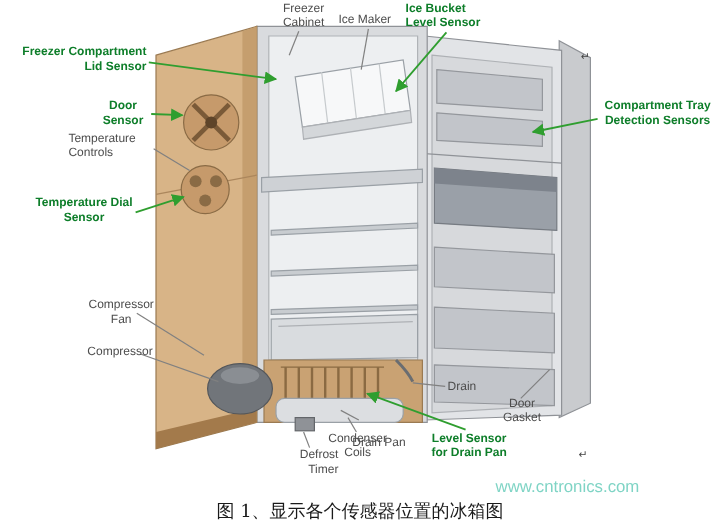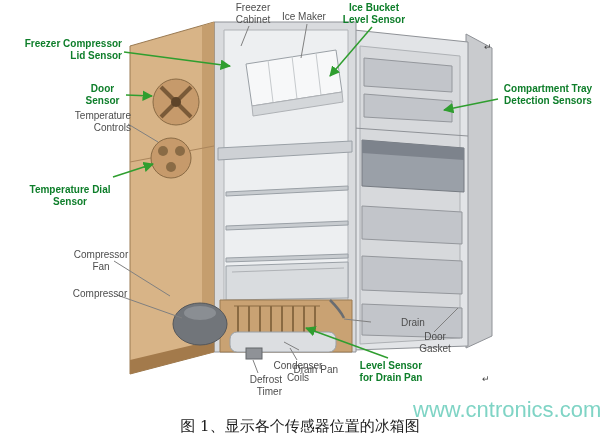--- a/index.html
+++ b/index.html
@@ -5,21 +5,21 @@
   * { margin:0; padding:0; box-sizing:border-box; }
   html,body { width:600px; height:434px; }
   body { font-family:"Liberation Sans", sans-serif; background:#ffffff; }
   .stage { position:relative; width:600px; height:434px; background:#fff; overflow:hidden; }
   .art { position:absolute; left:0; top:0; width:600px; height:434px; }
   .lbl { position:absolute; white-space:pre-line; line-height:1.15; font-size:10px; }
   .part { color: var(--part-label-gray, #4d4d4d); }
   .sensor { color: var(--sensor-label-green, #0e7e2a); font-weight:bold; }
   .caption { position:absolute; white-space:nowrap; font-family:"DejaVu Serif","Liberation Serif",serif;
              font-size:15px; color: var(--caption-black, #1a1a1a); }
-  .watermark { position:absolute; white-space:nowrap; font-size:22px;
+  .watermark { position:absolute; white-space:nowrap; font-size:14px;
                color: var(--watermark-teal, #7fd4c5); }
   .mark { position:absolute; font-size:9px; color:#444; }
 </style>
 </head>
 <body>
 
 <div class="stage">
 
   <svg class="art" viewBox="0 0 600 434">
     <defs>
@@ -130,36 +130,36 @@
       <line x1="113" y1="177" x2="153" y2="164" marker-end="url(#ah)"></line>
       <line x1="372" y1="27" x2="330" y2="76" marker-end="url(#ah)"></line>
       <line x1="498" y1="99" x2="444" y2="110" marker-end="url(#ah)"></line>
       <line x1="388" y1="358" x2="306" y2="328" marker-end="url(#ah)"></line>
     </g>
   </svg>
 
   <div class="lbl part" style="left:228px; top:2px;  width:50px;  text-align:center;">Freezer
 Cabinet</div>
   <div class="lbl part" style="left:282px; top:11px; width:56px;  text-align:left;">Ice Maker</div>
-  <div class="lbl sensor" style="left:338px; top:2px;  width:72px;  text-align:center;">Ice Bucket
+  <div class="lbl sensor" style="left:338px; top:2px;  width:72px;  ">Ice Bucket
 Level Sensor</div>
-  <div class="lbl sensor" style="left:8px;   top:38px; width:114px; text-align:right;">Freezer Compressor
+  <div class="lbl sensor" style="left:8px;   top:38px; width:114px; text-align:right;">Freezer Compartment
 Lid Sensor</div>
   <div class="lbl sensor" style="left:80px;  top:83px; width:45px;  text-align:center;">Door
 Sensor</div>
-  <div class="lbl part" style="left:67px;  top:110px; width:64px; text-align:right;">Temperature
+  <div class="lbl part" style="left:57px;  top:110px; width:64px; text-align:left;">Temperature
 Controls</div>
-  <div class="lbl sensor" style="left:28px;  top:184px; width:84px; text-align:center;">Temperature Dial
+  <div class="lbl sensor" style="left:28px;  top:164px; width:84px; text-align:center;">Temperature Dial
 Sensor</div>
   <div class="lbl part" style="left:72px;  top:249px; width:58px; text-align:center;">Compressor
 Fan</div>
   <div class="lbl part" style="left:70px;  top:288px; width:60px; text-align:center;">Compressor</div>
   <div class="lbl sensor" style="left:500px; top:83px; width:96px;  text-align:center;">Compartment Tray
 Detection Sensors</div>
-  <div class="lbl part" style="left:373px; top:317px; width:40px; text-align:left;margin-left:28px;">Drain</div>
+  <div class="lbl part" style="left:373px; top:317px; width:40px; text-align:left;">Drain</div>
   <div class="lbl part" style="left:415px; top:331px; width:40px; text-align:center;">Door
 Gasket</div>
   <div class="lbl part" style="left:288px; top:364px; width:50px; text-align:right;">Drain Pan</div>
   <div class="lbl part" style="left:270px; top:360px; width:56px; text-align:center;">Condenser
 Coils</div>
   <div class="lbl sensor" style="left:352px; top:360px; width:78px; text-align:center;">Level Sensor
 for Drain Pan</div>
   <div class="lbl part" style="left:236px; top:374px; width:46px; text-align:right;">Defrost
 Timer</div>
 

